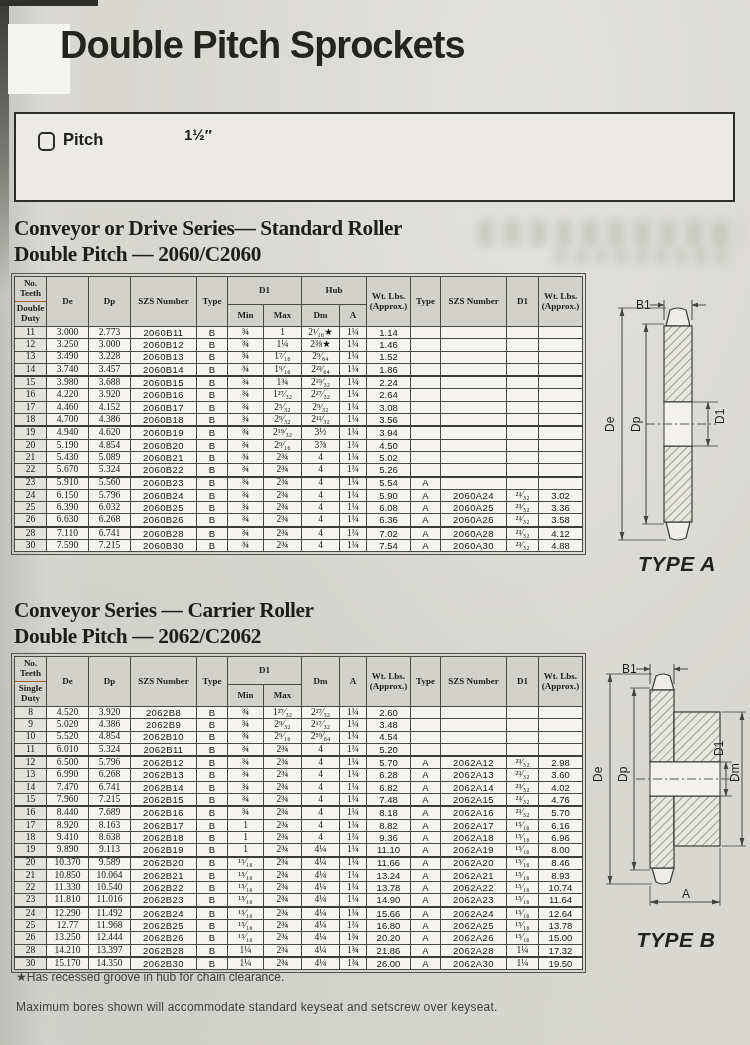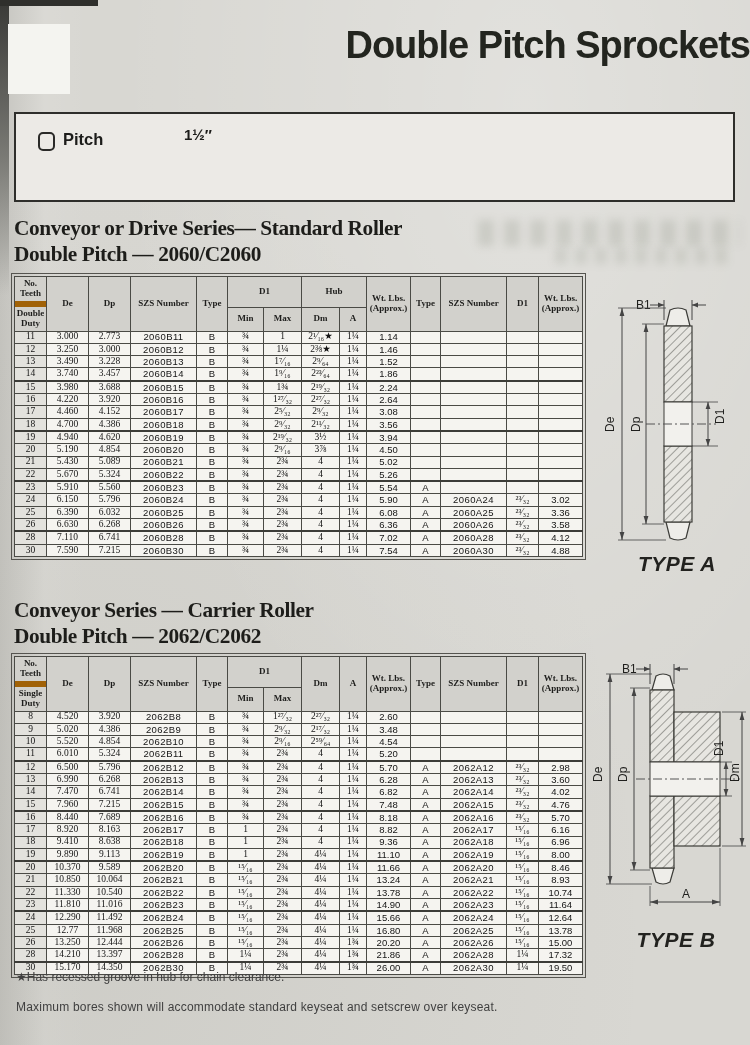--- a/index.html
+++ b/index.html
@@ -23,21 +23,21 @@
   .edge-top{position:absolute;left:0;top:0;width:98px;height:6px;background:#2f2f2c;}
   .white-patch{position:absolute;left:8px;top:24px;width:62px;height:70px;background:#f4f4f0;}
   .ghost{position:absolute;filter:blur(4px);opacity:.5;pointer-events:none;}
   .ghost.g1{left:478px;top:220px;width:262px;height:26px;
     background:repeating-linear-gradient(90deg,rgba(105,112,95,.35) 0 16px,transparent 16px 26px);}
   .ghost.g2{left:555px;top:248px;width:180px;height:16px;
     background:repeating-linear-gradient(90deg,rgba(105,112,95,.30) 0 12px,transparent 12px 20px);}
 
   .title{
     position:absolute;left:60px;top:24px;width:690px;
-    text-align:right;font-weight:bold;font-size:38px;letter-spacing:-1px;
+    text-align:left;font-weight:bold;font-size:38px;letter-spacing:-1px;
     color:#23251f;
   }
 
   .specbox{
     position:absolute;left:14px;top:112px;width:717px;height:86px;
     border:2px solid #2e2e2b;background:#eceae6;
   }
   .specrow{position:absolute;left:0;width:100%;height:24px;}
   .specrow.r1{top:14px;}
   .specrow.r2{top:50px;}
@@ -70,21 +70,21 @@
   table.spec th{
     background:#d2d1cc;font-family:"Liberation Serif",serif;
     font-weight:bold;font-size:9px;line-height:1.1;color:#1e1e1c;
   }
   table.spec td{height:11.3px;font-size:9.5px;line-height:1;color:#141414;}
   .t2 td{height:12.6px;}
   tr.group-start td{border-top:2px solid #3c3c38;}
   thead tr.tier1 th{height:27px;}
   thead tr.tier2 th{height:21px;}
   th.h-teeth{background:#c9c8c3;font-size:8.5px;padding:0;}
-  th.h-teeth .tp{border-bottom:6px solid #a16207;padding:2px 0;}
+  th.h-teeth .tp{border-bottom:1px solid #a16207;padding:2px 0;}
   th.h-teeth .bt{padding:2px 0;}
   th.h-wt{font-size:8px;}
   td.col-teeth{background:#e3e2dd;font-family:"Liberation Serif",serif;font-size:9px;}
   td.col-de,td.col-dp{font-family:"Liberation Serif",serif;}
   td.col-szs,td.col-szs2{font-size:10px;letter-spacing:.4px;color:#2a2a30;}
   td.col-min,td.col-max,td.col-dm,td.col-a,td.col-d1b{font-family:"Liberation Serif",serif;font-size:9px;}
   td.col-wt,td.col-wt2{font-size:10px;}
   td.col-wt,th.h-wt-left{border-right:2px solid #3c3c38;}
 
   .diagram{position:absolute;}

